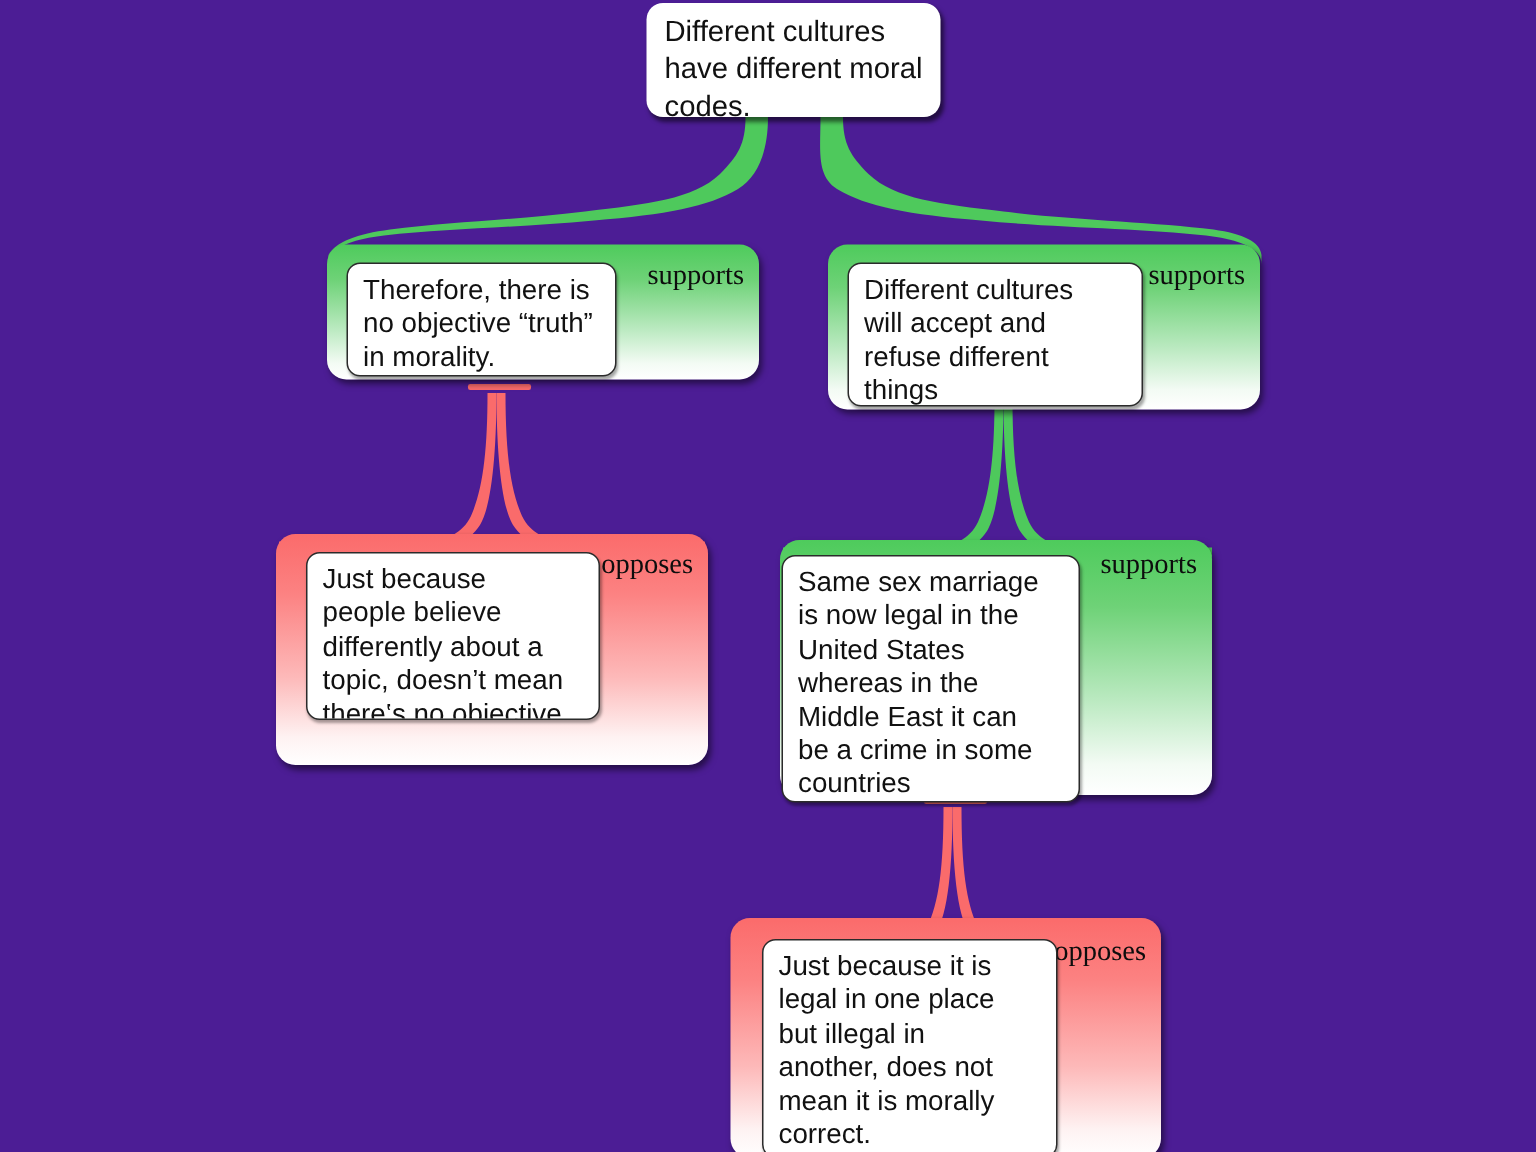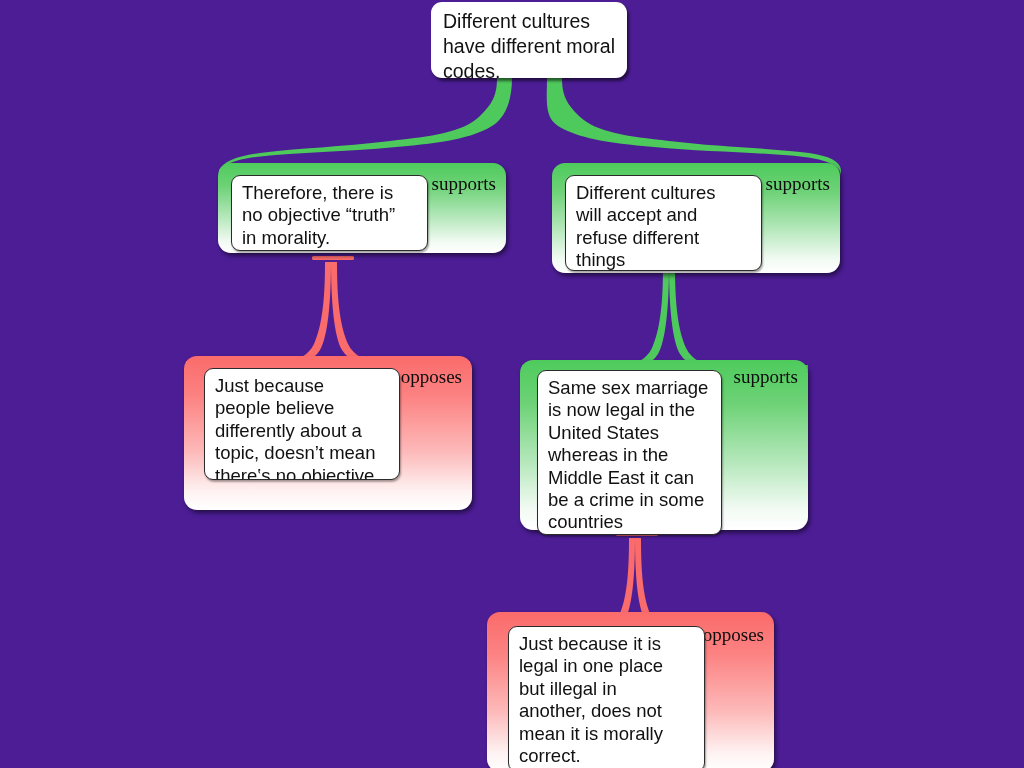--- a/index.html
+++ b/index.html
@@ -178,21 +178,21 @@
   </svg>
 
   <div class="root-box" style="left:431px; top:2px; width:196px; height:76px;">
     <div class="root-text">Different cultures
 have different moral
 codes.</div>
   </div>
 
   <div class="card supports" style="left:218px; top:163px; width:288px; height:90px;">
     <span class="relation-label" style="right:10px; top:13px;">supports</span>
-    <div class="inner-box" style="left:13px; top:12px; width:197px; height:76px;">
+    <div class="inner-box" style="left:13px; top:12px; width:180px; height:76px;">
       <div class="inner-text">Therefore, there is
 no objective “truth”
 in morality.</div>
     </div>
   </div>
 
   <div class="card supports" style="left:552px; top:163px; width:288px; height:110px;">
     <span class="relation-label" style="right:10px; top:13px;">supports</span>
     <div class="inner-box" style="left:13px; top:12px; width:197px; height:96px;">
       <div class="inner-text">Different cultures
@@ -209,21 +209,21 @@
 people believe
 differently about a
 topic, doesn’t mean
 there‛s no objective
 truth in this topic.</div>
     </div>
   </div>
 
   <div class="card supports" style="left:520px; top:360px; width:288px; height:170px;">
     <span class="relation-label" style="right:10px; top:9px;">supports</span>
-    <div class="inner-box" style="left:17px; top:10px; width:185px; height:165px;">
+    <div class="inner-box" style="left:1px; top:10px; width:199px; height:165px;">
       <div class="inner-text">Same sex marriage
 is now legal in the
 United States
 whereas in the
 Middle East it can
 be a crime in some
 countries</div>
     </div>
   </div>
 

